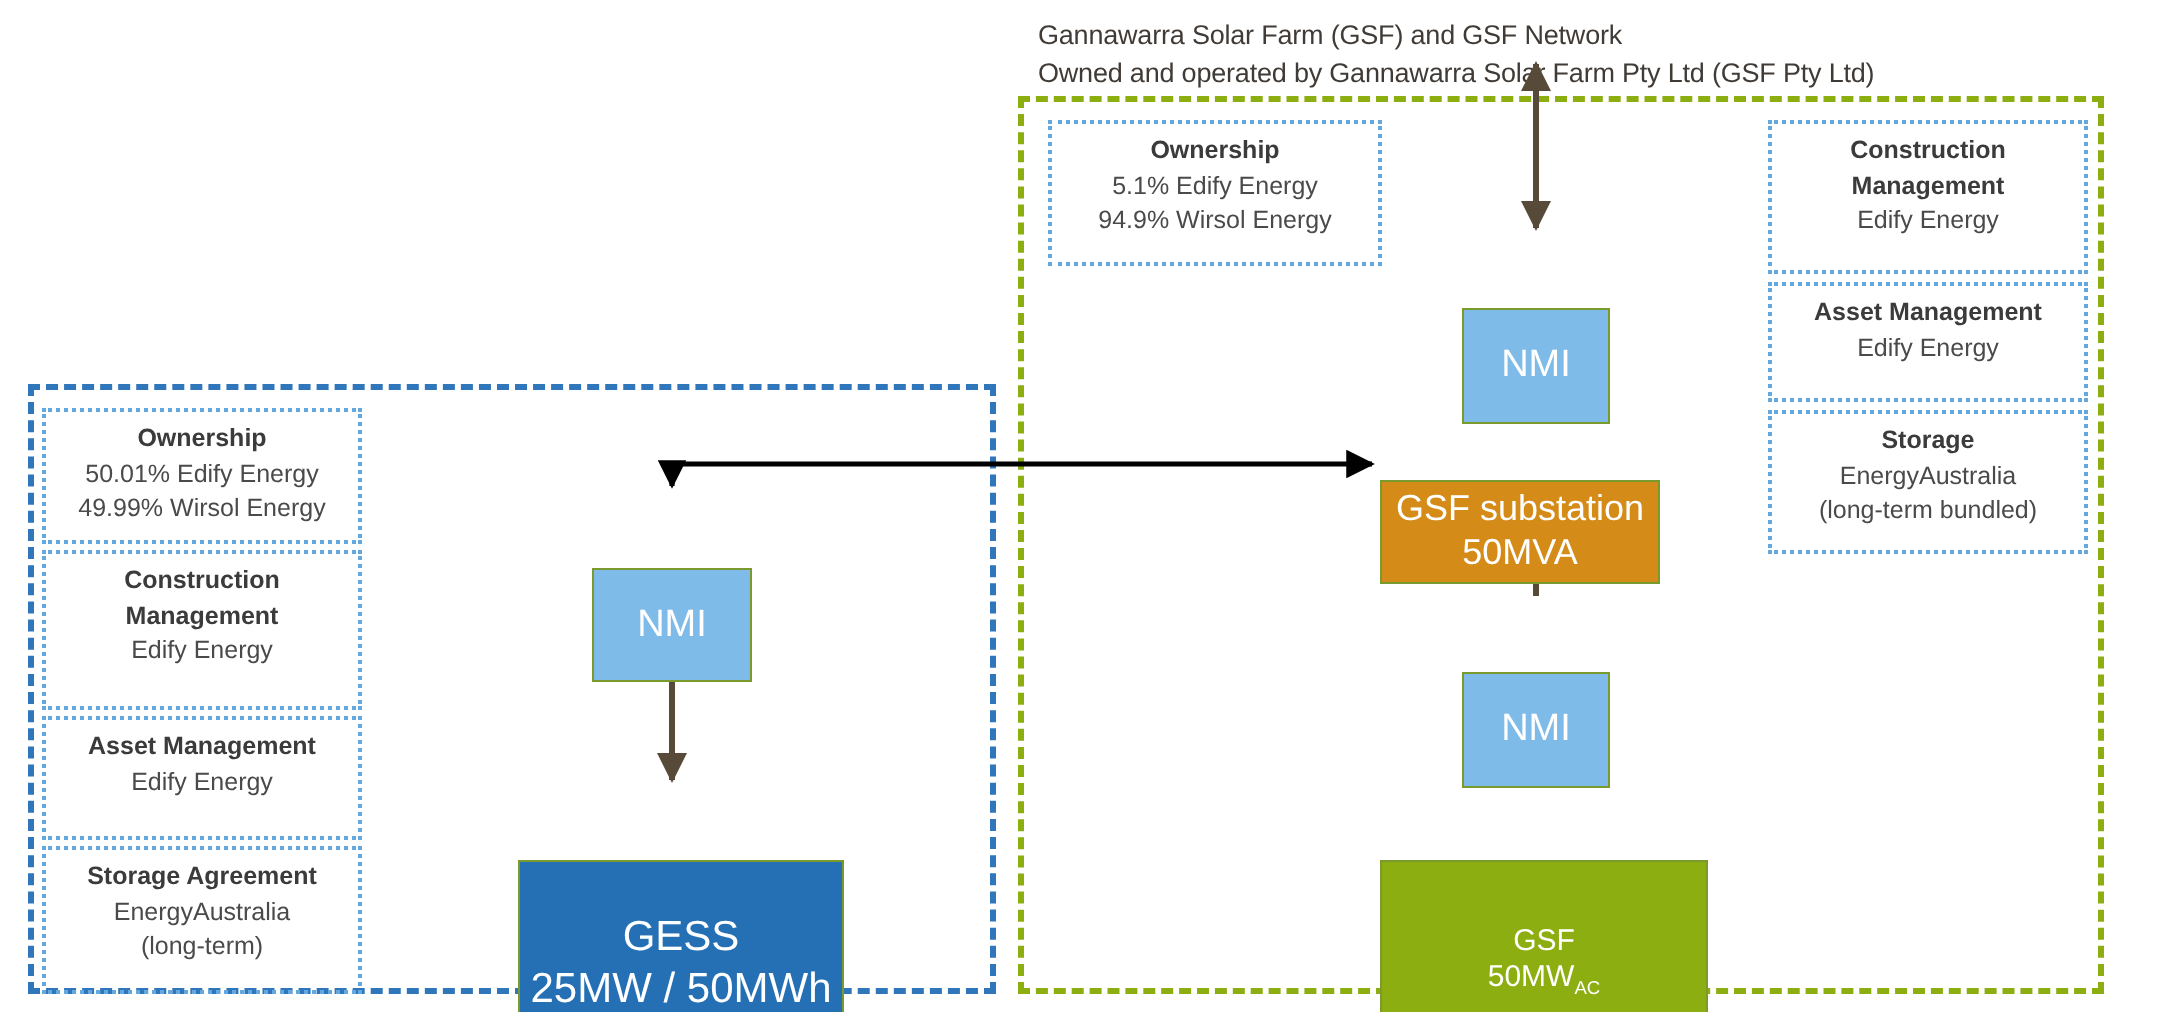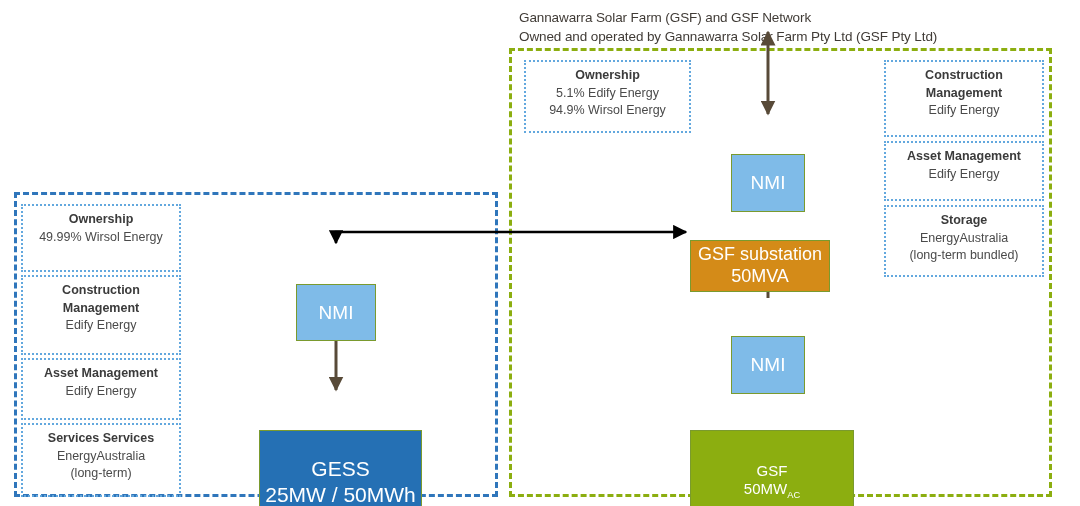--- a/index.html
+++ b/index.html
@@ -139,36 +139,37 @@
 
 
   <div class="section-title" id="gsf-title">Gannawarra Solar Farm (GSF) and GSF Network
 Owned and operated by Gannawarra Solar Farm Pty Ltd (GSF Pty Ltd)</div>
 
   <div class="container-box" id="gess-container"></div>
   <div class="container-box" id="gsf-container"></div>
 
   <div class="info-box" id="gess-ownership">
     <span class="ib-title">Ownership</span>
+    <span class="ib-line">50.01% Edify Energy</span>
     <span class="ib-line">49.99% Wirsol Energy</span>
   </div>
 
   <div class="info-box" id="gess-construction">
     <span class="ib-title">Construction</span>
     <span class="ib-title">Management</span>
     <span class="ib-line">Edify Energy</span>
   </div>
 
   <div class="info-box" id="gess-asset">
     <span class="ib-title">Asset Management</span>
     <span class="ib-line">Edify Energy</span>
   </div>
 
   <div class="info-box" id="gess-services">
-    <span class="ib-title">Services Services</span>
+    <span class="ib-title">Storage Agreement</span>
     <span class="ib-line">EnergyAustralia</span>
     <span class="ib-line">(long-term)</span>
   </div>
 
   <div class="info-box" id="gsf-ownership">
     <span class="ib-title">Ownership</span>
     <span class="ib-line">5.1% Edify Energy</span>
     <span class="ib-line">94.9% Wirsol Energy</span>
   </div>
 

